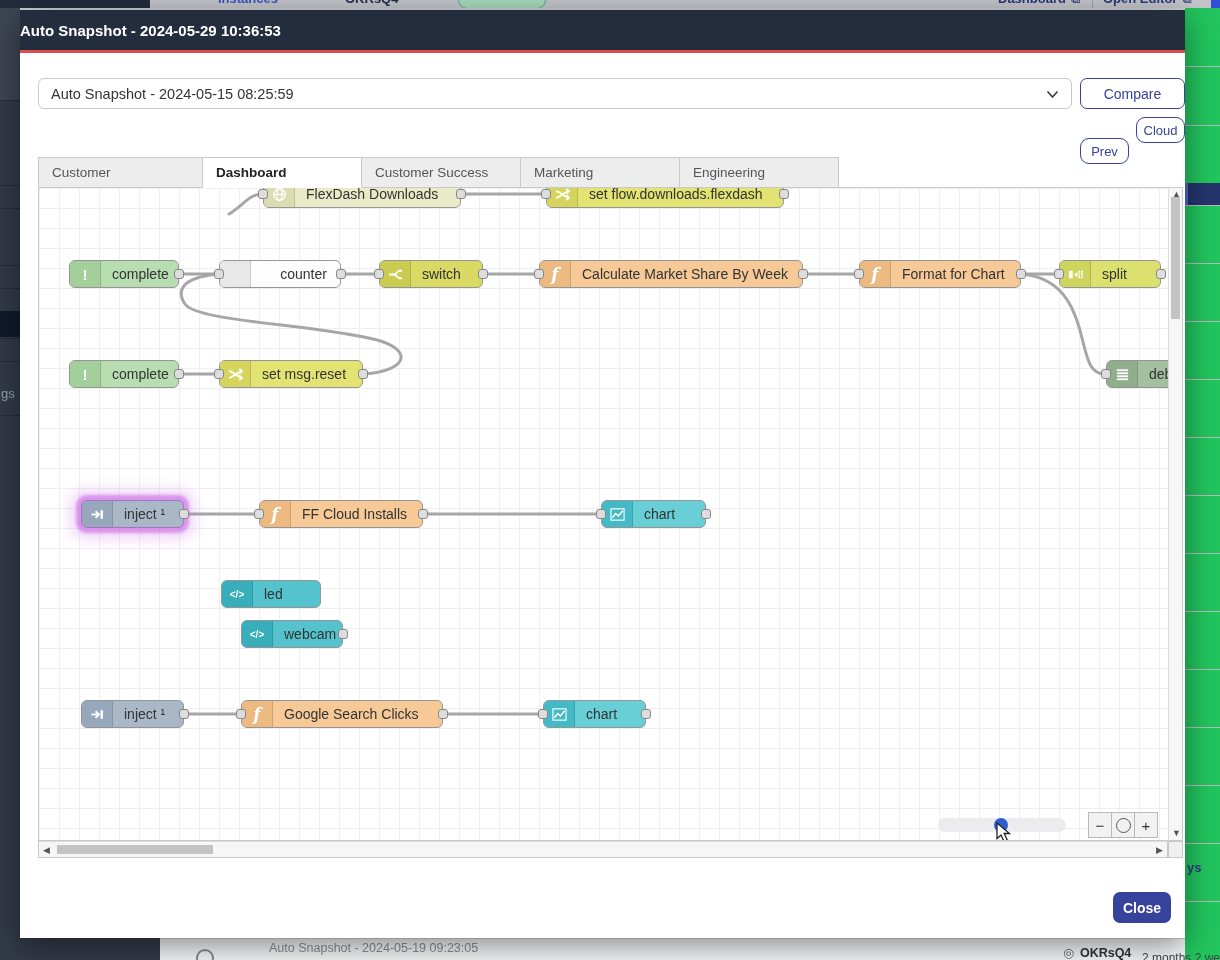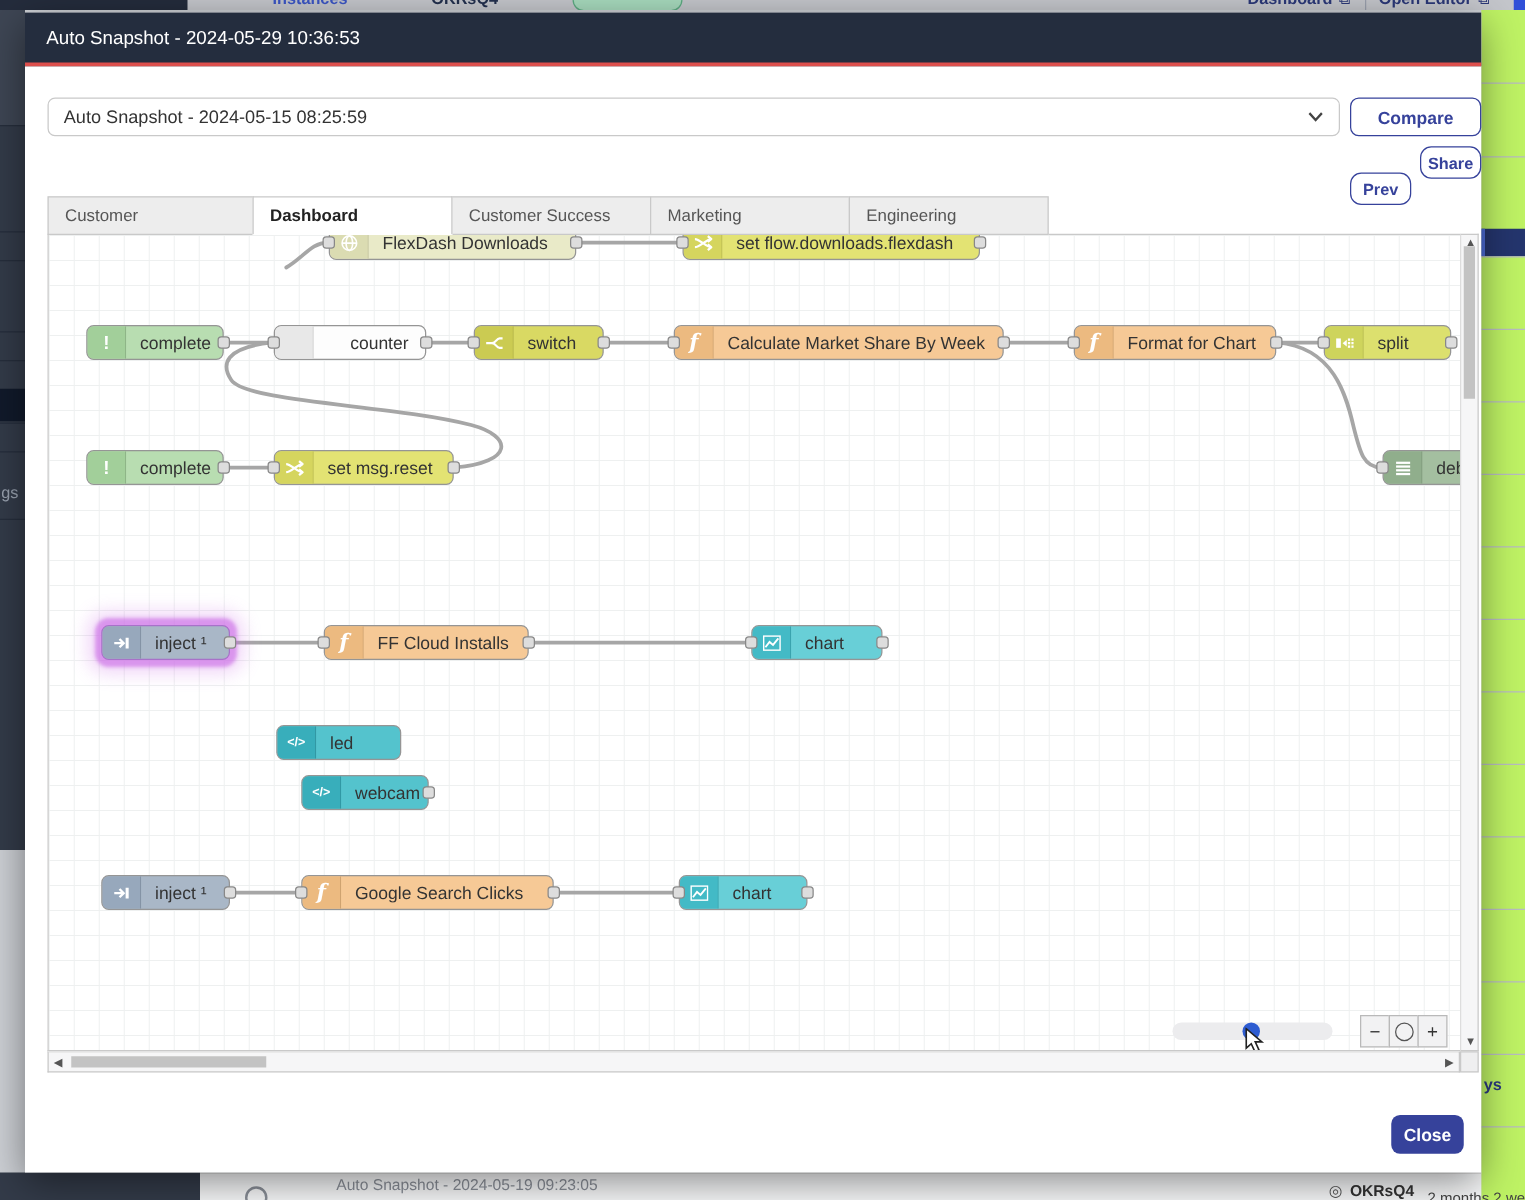--- a/index.html
+++ b/index.html
@@ -13,47 +13,47 @@
   .tb-instances{left:218px;color:#3b55c4;}
   .tb-project{left:345px;color:#23304e;}
   .tb-pill{position:absolute;left:458px;top:-10px;width:86px;height:17px;border-radius:9px;background:#a7dabd;border:1px solid #5cab82;}
   .tb-btn{color:#2b3878;}
   .tb-dash{left:998px;}
   .tb-editor{left:1103px;}
   .tb-ext::after{content:"⧉";margin-left:5px;font-weight:400;}
   .tb-sep{position:absolute;left:1092px;top:-6px;width:1px;height:14px;background:#9aa0ad;}
   .tb-bluesq{position:absolute;right:0;top:0;width:9px;height:8px;background:#3050d8;}
 
-  .bg-sidebar{position:absolute;left:0;top:8px;width:20px;height:672px;background:#333b49;z-index:1;overflow:hidden;}
+  .bg-sidebar{position:absolute;left:0;top:8px;width:20px;height:952px;background:#333b49;z-index:1;overflow:hidden;}
   .sb-top{position:absolute;left:0;top:0;width:20px;height:92px;background:#3e4654;}
   .sb-line{position:absolute;left:0;width:20px;height:1px;background:#262e3c;}
   .sb-dark{position:absolute;left:0;top:303px;width:20px;height:26px;background:#111a2b;}
   .sb-frag{position:absolute;left:1px;top:378px;color:#9aa3b0;font-size:13px;}
   .bg-sidebar-foot{position:absolute;left:0;top:938px;width:160px;height:22px;background:#333b49;z-index:1;}
 
-  .bg-right{position:absolute;left:1185px;top:8px;width:35px;height:952px;background:#bef264;z-index:1;}
+  .bg-right{position:absolute;left:1185px;top:8px;width:35px;height:952px;background:#22c55e;z-index:1;}
   .rp-line{position:absolute;left:0;width:35px;height:1px;background:#b8bbc1;}
   .rp-navy{position:absolute;left:0;top:175px;width:35px;height:22px;background:#24356d;border-left:3px solid #4b6bd6;}
   .rp-frag{position:absolute;left:2px;top:852px;color:#2b3a7e;font-size:13px;font-weight:600;}
 
   .bg-bottomrow{position:absolute;left:160px;top:938px;width:1025px;height:22px;background:#f8f9fa;border-top:1px solid #d8d8d8;z-index:1;}
   .br-info{position:absolute;left:36px;top:10px;width:14px;height:14px;border:2px solid #8a8f98;border-radius:50%;}
   .br-snap{position:absolute;left:66px;top:2px;color:#8a8f98;font-size:12.5px;white-space:nowrap;margin-left:43px;}
   .br-proj{position:absolute;left:903px;top:6px;color:#333;font-size:12.5px;font-weight:600;white-space:nowrap;}
   .br-proj::before{content:"◎";margin-right:6px;font-weight:400;color:#555;}
   .br-age{position:absolute;left:982px;top:12px;color:#444;font-size:12px;white-space:nowrap;}
 
   
   .modal{position:absolute;left:20px;top:10px;width:1165px;height:928px;background:#fff;z-index:10;box-shadow:0 8px 30px rgba(0,0,0,.45);}
   .modal-header{position:absolute;left:0;top:0;width:100%;height:43px;background:#242d3e;border-bottom:3px solid #dd4f4c;display:flex;align-items:center;box-sizing:border-box;}
-  .modal-title{color:#fff;font-size:15px;font-weight:400;padding-left:17px;}
+  .modal-title{color:#fff;font-size:15px;font-weight:700;padding-left:0;}
 
   .snapshot-select{position:absolute;left:18px;top:68px;width:1034px;height:31px;border:1px solid #c9c9c9;border-radius:6px;box-sizing:border-box;display:flex;align-items:center;padding:0 12px;font-size:14.5px;color:#333;background:#fff;cursor:pointer;}
   .snapshot-select .chev{margin-left:auto;}
-  .btn-outline{position:absolute;box-sizing:border-box;border:1.5px solid #36429b;border-radius:7px;background:#fff;color:#36429b;font-weight:700;display:flex;align-items:center;justify-content:center;cursor:pointer;}
+  .btn-outline{position:absolute;box-sizing:border-box;border:1.5px solid #36429b;border-radius:7px;background:#fff;color:#36429b;font-weight:400;display:flex;align-items:center;justify-content:center;cursor:pointer;}
   .btn-compare{left:1060px;top:68px;width:105px;height:31px;font-size:14px;}
   .btn-prev{left:1060px;top:107px;width:49px;height:26px;font-size:13px;border-radius:9px;margin-top:21px;}
   .btn-next{left:1116px;top:107px;width:49px;height:26px;font-size:13px;border-radius:9px;}
 
   .change-row{position:absolute;left:28px;top:108px;height:24px;display:flex;align-items:center;}
   .change-label{font-size:15px;color:#333;font-weight:600;}
   .change-detail{font-size:12.5px;color:#9b9b9b;margin-left:9px;}
 
   .tabs{position:absolute;left:18px;top:147px;display:flex;z-index:3;}
   .tab{box-sizing:border-box;height:31px;border:1px solid #c9c9c9;margin-right:-1px;background:#ededed;color:#555;font-size:13.5px;display:flex;align-items:center;padding-left:13px;cursor:pointer;}
@@ -175,21 +175,21 @@
       <span>Auto Snapshot - 2024-05-15 08:25:59</span>
       <span class="chev">
         <svg width="13" height="9" viewBox="0 0 13 9">
             <path d="M1.5 1.5 L6.5 7 L11.5 1.5" fill="none" stroke="#444" stroke-width="1.8"></path>
           </svg>
       </span>
     </div>
     <div class="btn-outline btn-compare">Compare</div>
 
     <div class="btn-outline btn-prev">Prev</div>
-    <div class="btn-outline btn-next">Share</div>
+    <div class="btn-outline btn-next">Cloud</div>
 
     <div class="tabs">
       <div class="tab" style="width:165px">Customer</div>
       <div class="tab active" style="width:160px">Dashboard</div>
       <div class="tab" style="width:160px">Customer Success</div>
       <div class="tab" style="width:160px">Marketing</div>
       <div class="tab" style="width:160px">Engineering</div>
     </div>
 
     <div class="canvas">

